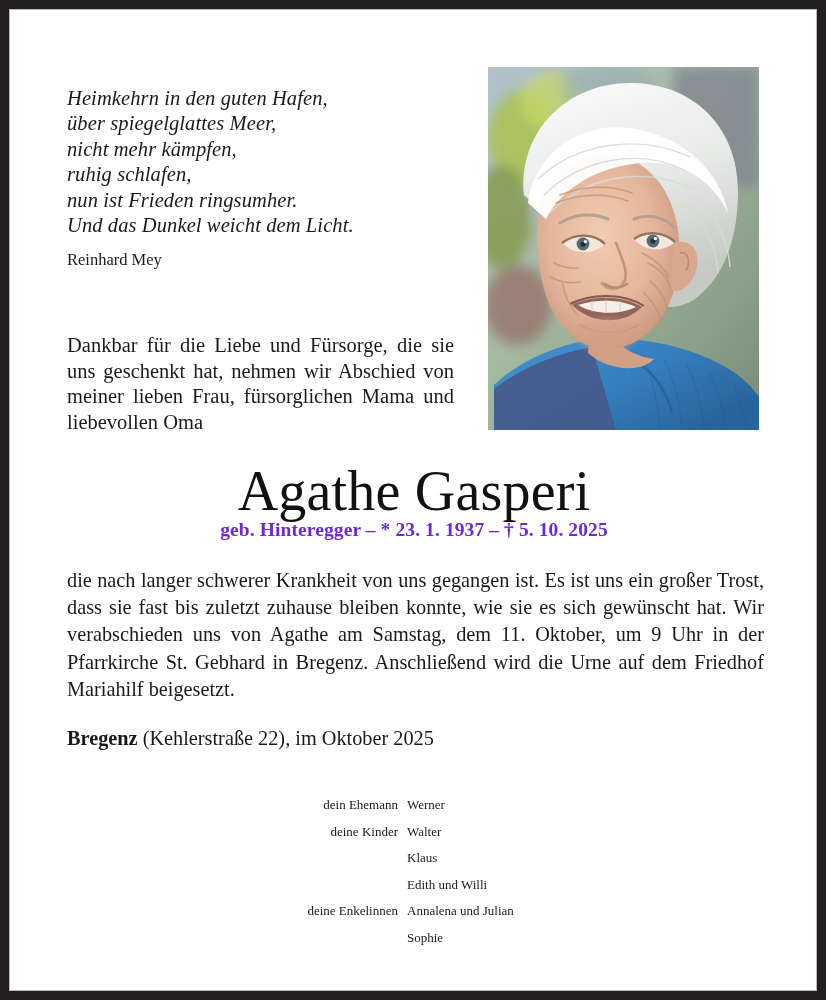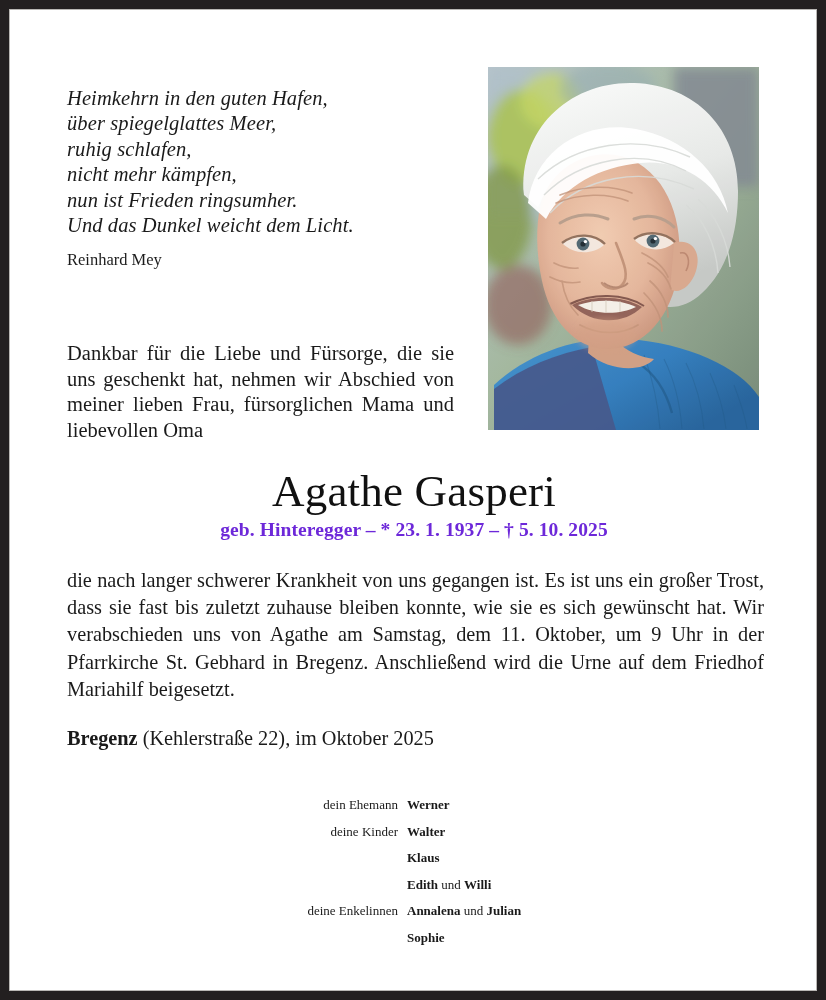--- a/index.html
+++ b/index.html
@@ -72,39 +72,39 @@
     height: 363px;
     overflow: hidden;
     background: #8ba3b8;
   }
   .portrait svg { display: block; }
 
   
   .intro {
     position: absolute;
     left: 57px;
-    top: 331px;
+    top: 323px;
     width: 387px;
     font-size: 20.5px;
     line-height: 25.6px;
     text-align: justify;
     text-align-last: left;
     hyphens: manual;
   }
 
   
   .name-block {
     position: absolute;
     left: 0;
     top: 455px;
     width: 808px;
     text-align: center;
   }
   .deceased-name {
-    font-size: 45px;
+    font-size: 56px;
     line-height: 52px;
     font-weight: 400;
     letter-spacing: 0.2px;
     color: #111111;
   }
   .deceased-dates {
     margin-top: 2px;
     font-size: 19.5px;
     font-weight: 700;
     letter-spacing: 0.1px;
@@ -157,34 +157,34 @@
   .fam-label {
     flex: 0 0 331px;
     text-align: right;
     white-space: pre;
   }
   .fam-value {
     flex: 1 1 auto;
     padding-left: 9px;
     white-space: pre;
   }
-  .fam-value b { font-weight: 700; }
+  .fam-value b { font-weight: 400; }
 </style>
 </head>
 <body>
 
 <div class="notice-frame">
   <div class="notice-inner">
     <div class="page">
 
       <div class="poem">
         <div class="poem-line">Heimkehrn in den guten Hafen,</div>
         <div class="poem-line">über spiegelglattes Meer,</div>
+        <div class="poem-line">nicht mehr kämpfen,</div>
         <div class="poem-line">ruhig schlafen,</div>
-        <div class="poem-line">nicht mehr kämpfen,</div>
         <div class="poem-line">nun ist Frieden ringsumher.</div>
         <div class="poem-line">Und das Dunkel weicht dem Licht.</div>
         <div class="poem-attrib">Reinhard Mey</div>
       </div>
 
       <div class="portrait">
         <svg width="271" height="363" viewBox="0 0 271 363" xmlns="http://www.w3.org/2000/svg">
           <defs>
             <linearGradient id="bgGrad" x1="0" y1="0" x2="1" y2="1">
               <stop offset="0%" stop-color="#b4c2c9"></stop>

